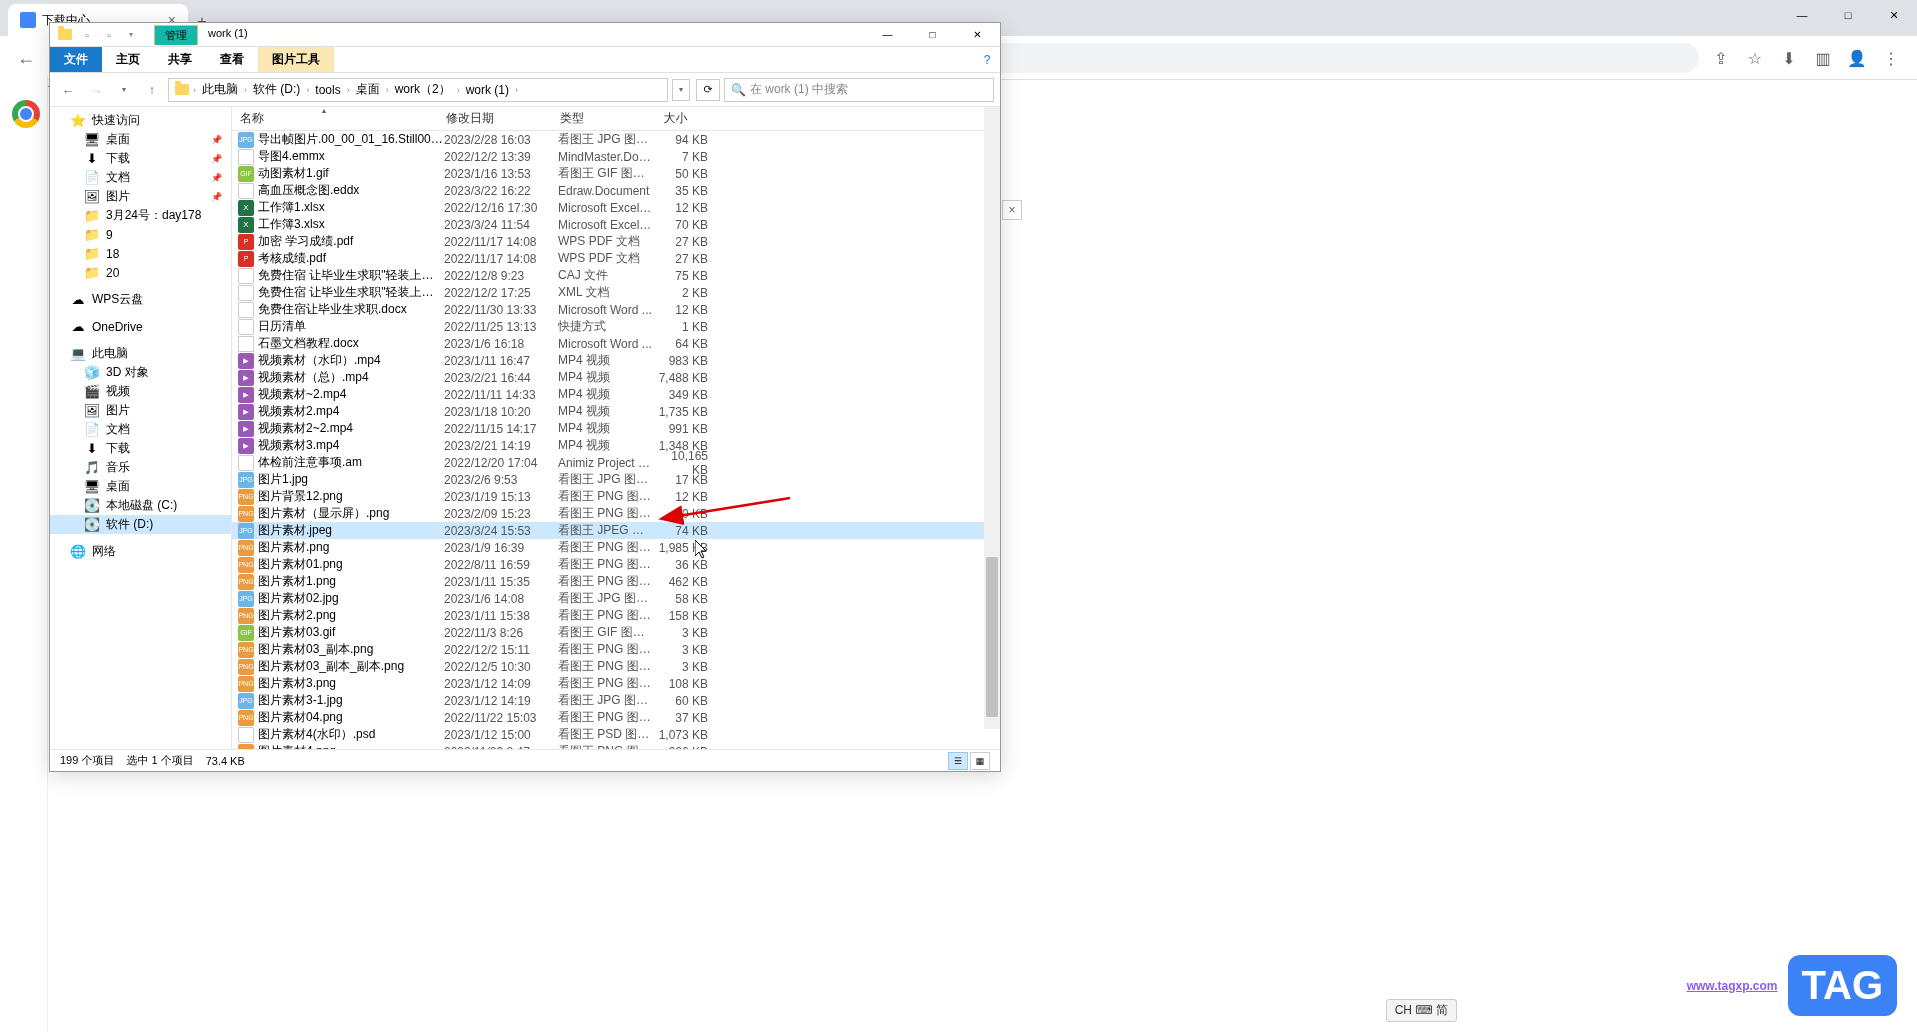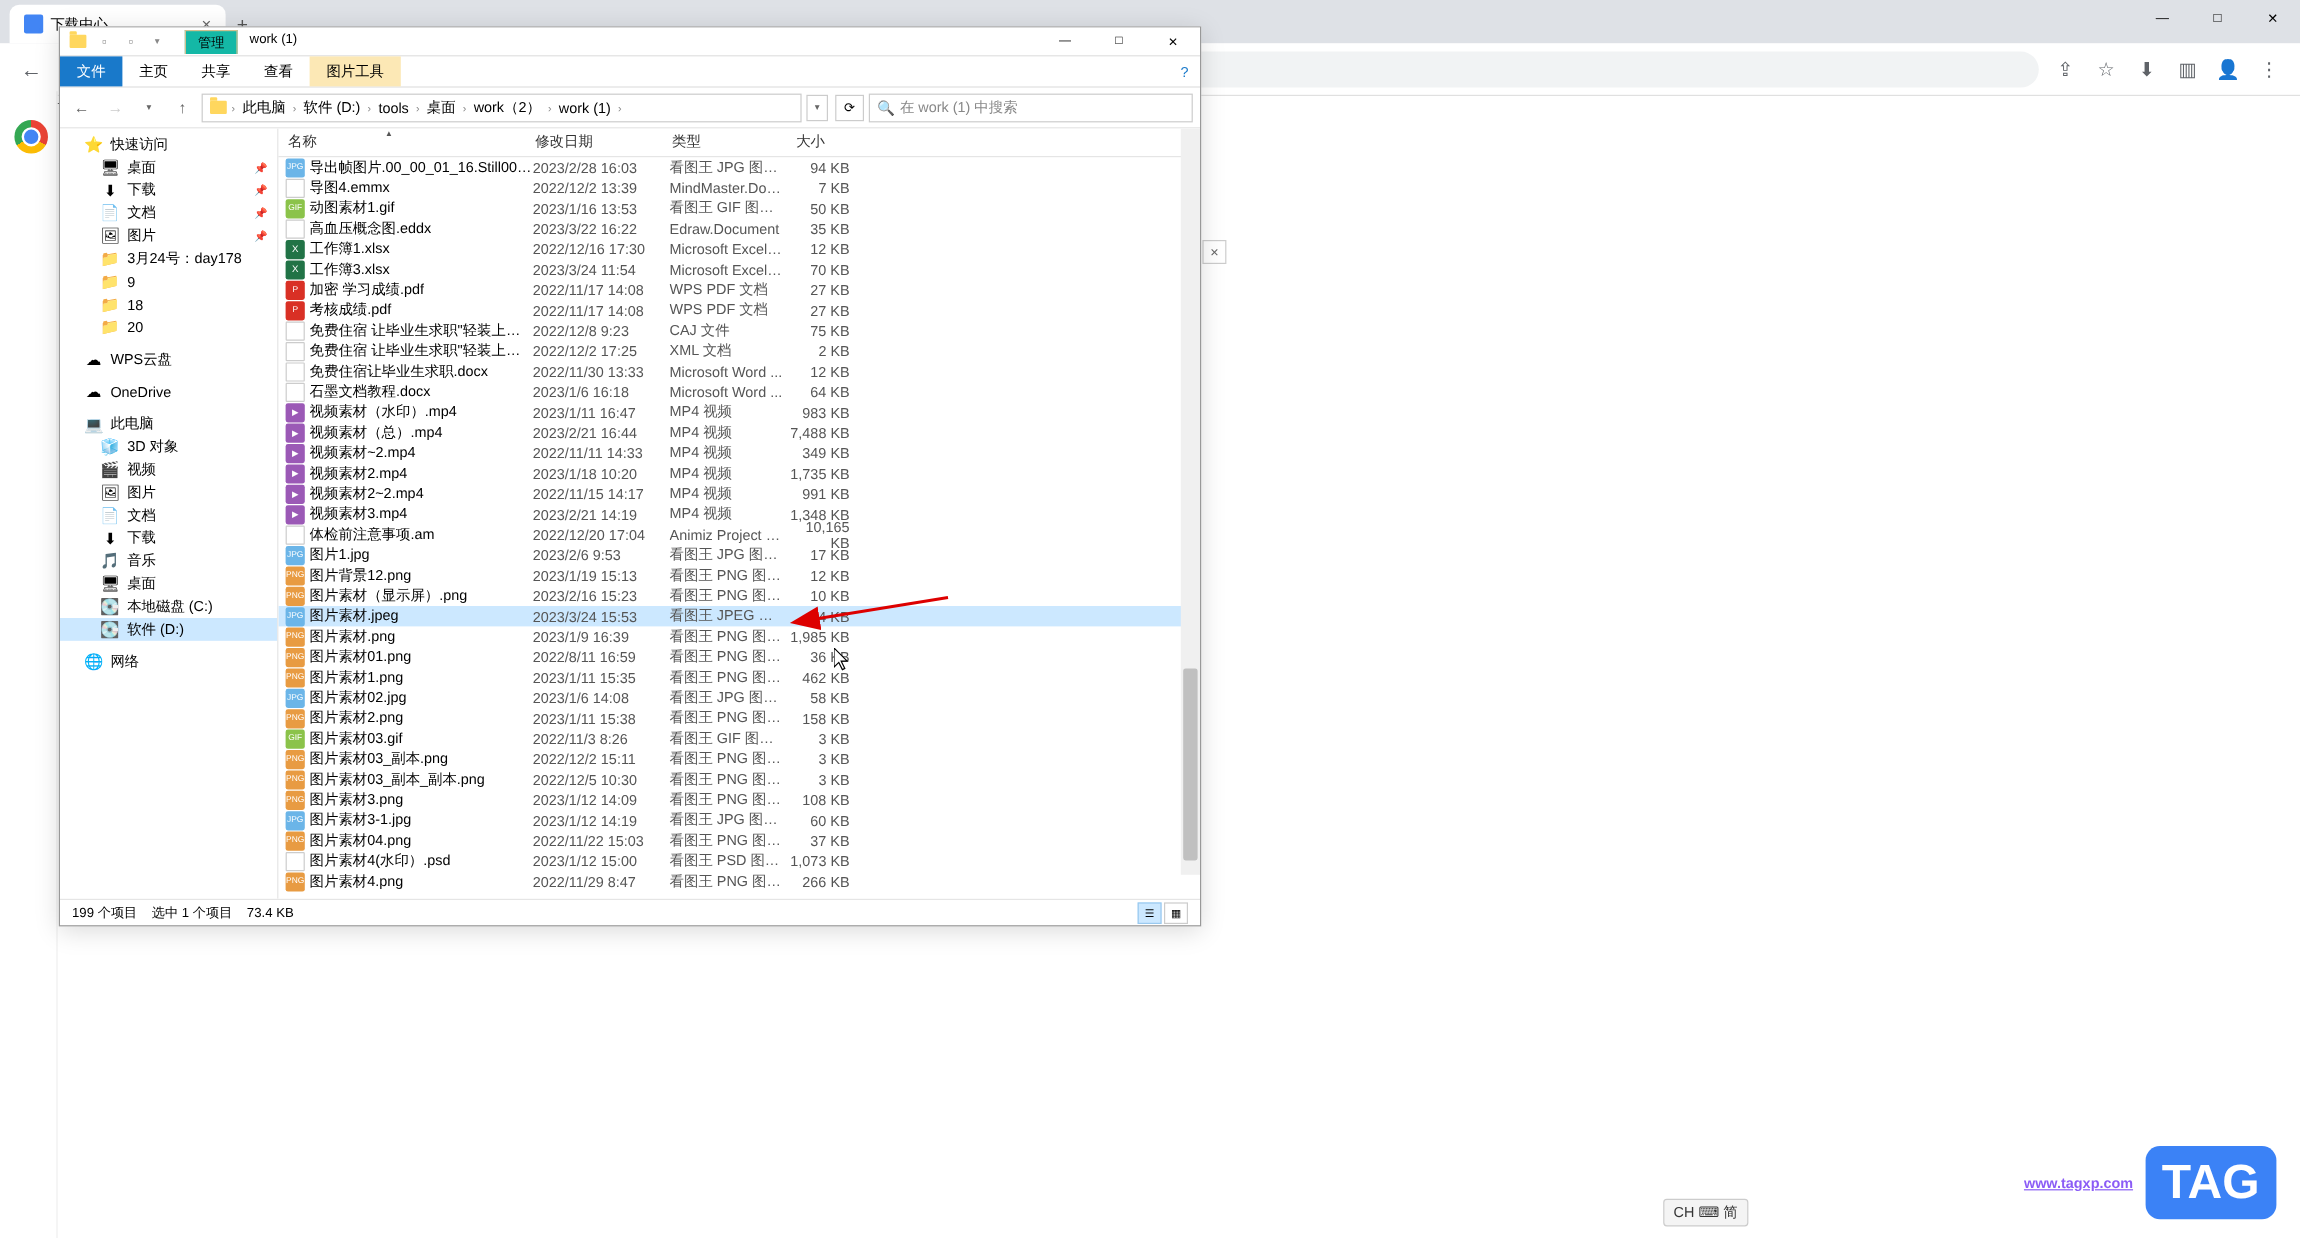--- a/index.html
+++ b/index.html
@@ -35,21 +35,21 @@
 .qat-icon { width: 18px; height: 18px; display: flex; align-items: center; justify-content: center; font-size: 11px; }
 .folder-mini { width: 14px; height: 11px; background: #ffd75e; border-radius: 1px; position: relative; }
 .folder-mini::before { content: ""; position: absolute; top: -3px; left: 0; width: 6px; height: 3px; background: #ffd75e; border-radius: 1px 1px 0 0; }
 .title-tabs { display: flex; margin-left: 8px; }
 .title-tab-ctx { background: #14b8a6; padding: 2px 10px; font-size: 11px; border: 1px solid #d0c090; border-bottom: none; }
 .title-text { padding: 2px 10px; font-size: 11px; }
 .win-controls { margin-left: auto; display: flex; }
 .win-controls > div { width: 45px; height: 24px; display: flex; align-items: center; justify-content: center; font-size: 10px; }
 
 .ribbon { height: 26px; display: flex; align-items: stretch; border-bottom: 1px solid #e0e0e0; font-size: 12px; }
-.ribbon-tab { padding: 4px 14px; display: flex; align-items: center; }
+.ribbon-tab { padding: 4px 14px; display: flex; align-items: center; font-weight: bold; }
 .ribbon-tab.file { background: #1979ca; color: #fff; }
 .ribbon-tab.ctx { background: #fce8b5; }
 .ribbon-help { margin-left: auto; width: 26px; display: flex; align-items: center; justify-content: center; color: #1979ca; }
 
 .nav-bar { height: 34px; display: flex; align-items: center; padding: 0 6px; gap: 4px; border-bottom: 1px solid #e5e5e5; }
 .nav-arrow { width: 24px; height: 24px; display: flex; align-items: center; justify-content: center; color: #666; font-size: 13px; }
 .breadcrumb { flex: 1; height: 24px; border: 1px solid #ccc; background: #fff; display: flex; align-items: center; padding: 0 4px; font-size: 12px; }
 .bc-seg { padding: 0 4px; }
 .bc-sep { color: #888; padding: 0 2px; font-size: 9px; }
 .bc-refresh { width: 24px; height: 22px; border: 1px solid #ccc; display: flex; align-items: center; justify-content: center; font-size: 11px; margin-left: 2px; }
@@ -403,20 +403,27 @@
           </div>
           <div class="file-row">
             <span class="file-icon fi-doc"></span>
     <span class="fc-name">免费住宿让毕业生求职.docx</span>
     <span class="fc-date">2022/11/30 13:33</span>
     <span class="fc-type">Microsoft Word ...</span>
     <span class="fc-size">12 KB</span>
           </div>
           <div class="file-row">
             <span class="file-icon fi-doc"></span>
+    <span class="fc-name">日历清单</span>
+    <span class="fc-date">2022/11/25 13:13</span>
+    <span class="fc-type">快捷方式</span>
+    <span class="fc-size">1 KB</span>
+          </div>
+          <div class="file-row">
+            <span class="file-icon fi-doc"></span>
     <span class="fc-name">石墨文档教程.docx</span>
     <span class="fc-date">2023/1/6 16:18</span>
     <span class="fc-type">Microsoft Word ...</span>
     <span class="fc-size">64 KB</span>
           </div>
           <div class="file-row">
             <span class="file-icon fi-mp4">▶</span>
     <span class="fc-name">视频素材（水印）.mp4</span>
     <span class="fc-date">2023/1/11 16:47</span>
     <span class="fc-type">MP4 视频</span>
@@ -474,21 +481,21 @@
           <div class="file-row">
             <span class="file-icon fi-png">PNG</span>
     <span class="fc-name">图片背景12.png</span>
     <span class="fc-date">2023/1/19 15:13</span>
     <span class="fc-type">看图王 PNG 图片...</span>
     <span class="fc-size">12 KB</span>
           </div>
           <div class="file-row">
             <span class="file-icon fi-png">PNG</span>
     <span class="fc-name">图片素材（显示屏）.png</span>
-    <span class="fc-date">2023/2/16 15:23</span>
+    <span class="fc-date">2023/2/09 15:23</span>
     <span class="fc-type">看图王 PNG 图片...</span>
     <span class="fc-size">10 KB</span>
           </div>
           <div class="file-row selected">
             <span class="file-icon fi-jpg">JPG</span>
     <span class="fc-name">图片素材.jpeg</span>
     <span class="fc-date">2023/3/24 15:53</span>
     <span class="fc-type">看图王 JPEG 图片...</span>
     <span class="fc-size">74 KB</span>
           </div>

